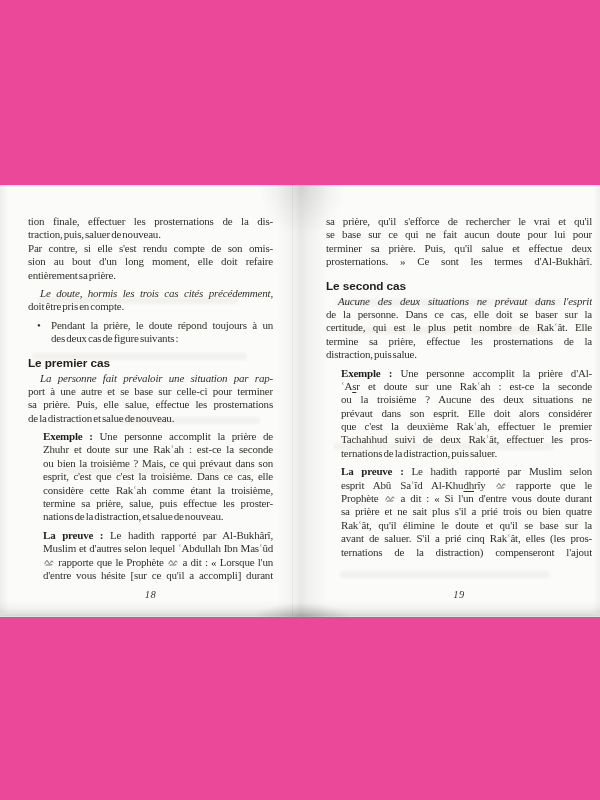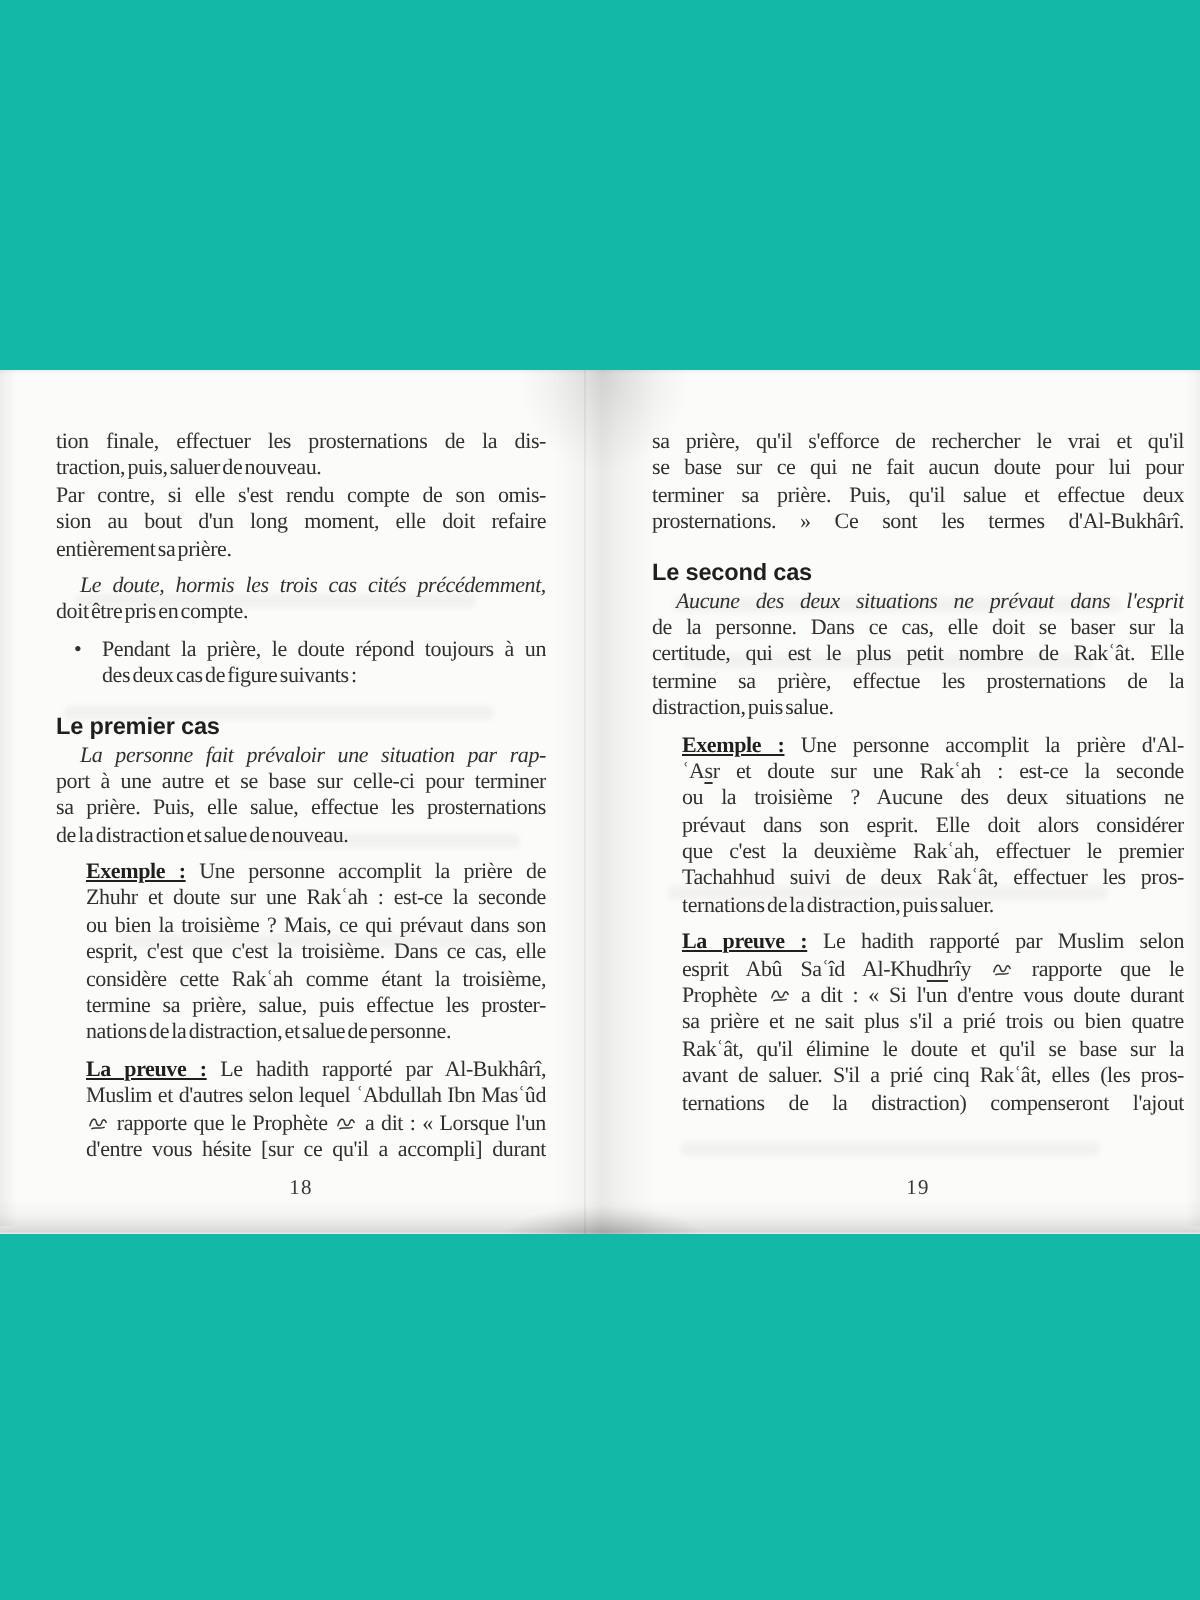--- a/index.html
+++ b/index.html
@@ -1,20 +1,20 @@
 <!DOCTYPE html>
 <html><head>
 <meta charset="utf-8">
 <style>
   html,body{margin:0;padding:0;}
   body{
     width:600px;height:800px;background:#ffffff;overflow:hidden;
     font-family:"Liberation Serif","DejaVu Serif",serif;
   }
-  .shot{position:relative;width:600px;height:800px;background:#14b8a6;}
+  .shot{position:relative;width:600px;height:800px;background:#ec4899;}
 
   
   .photo{
     position:absolute;left:0;top:185px;width:600px;height:432px;
     background:#fbfbf9;overflow:hidden;
   }
   .edge-top{position:absolute;left:0;top:0;width:100%;height:2px;
     background:linear-gradient(180deg,rgba(0,0,0,0.05),rgba(0,0,0,0));}
   .edge-left{position:absolute;left:0;top:0;bottom:4px;width:9px;
     background:linear-gradient(90deg,rgba(0,0,0,0.055),rgba(0,0,0,0));}
@@ -50,28 +50,28 @@
   .block.heading{margin-top:8px;margin-bottom:2px;}
   .block.heading .line{
     font-family:"Liberation Sans","DejaVu Sans",sans-serif;
     font-weight:bold;font-size:11.8px;letter-spacing:-0.1px;word-spacing:0;
     height:14px;line-height:14px;text-align:left;text-align-last:left;color:#211f1c;margin-top:10px;}
   .block.inset{margin-left:15px;}
   .block.bullet{position:relative;padding-left:23px;}
   .bullet-marker{position:absolute;left:9px;top:0;line-height:13.4px;}
 
   .i{}
-  .b{font-weight:bold;color:#211f1c;text-decoration:underline;}
+  .b{font-weight:bold;color:#211f1c;}
   .u{text-decoration:underline;text-underline-offset:2px;}
   .sym{display:inline-block;width:10px;height:9px;vertical-align:-1px;margin:0 1px;}
   .sym svg{display:block;width:10px;height:9px;}
 
   .pagenum{
     position:absolute;left:0;top:374px;width:100%;text-align:center;
-    font-size:10.5px;letter-spacing:0.6px;word-spacing:0;color:#3a3733;}
+    font-size:10.5px;letter-spacing:0.6px;word-spacing:0;color:#3a3733;font-style:italic;}
 </style>
 </head>
 <body>
 
 <div class="shot">
   <div class="photo">
     <div class="edge-top"></div>
     <div class="edge-left"></div>
     <div class="edge-right"></div>
     <div class="gutter"></div>
@@ -114,21 +114,21 @@
             <div class="line"><span>sa prière. Puis, elle salue, effectue les prosternations</span></div>
             <div class="line end"><span>de la distraction et salue de nouveau.</span></div>
           </div>
           <div class="block inset gap">
             <div class="line"><span class="b">Exemple :</span><span> Une personne accomplit la prière de</span></div>
             <div class="line"><span class="i">Zhuhr</span><span> et doute sur une </span><span class="i">Rakʿah</span><span> : est-ce la seconde</span></div>
             <div class="line"><span>ou bien la troisième ? Mais, ce qui prévaut dans son</span></div>
             <div class="line"><span>esprit, c'est que c'est la troisième. Dans ce cas, elle</span></div>
             <div class="line"><span>considère cette </span><span class="i">Rakʿah</span><span> comme étant la troisième,</span></div>
             <div class="line"><span>termine sa prière, salue, puis effectue les proster-</span></div>
-            <div class="line end"><span>nations de la distraction, et salue de personne.</span></div>
+            <div class="line end"><span>nations de la distraction, et salue de nouveau.</span></div>
           </div>
           <div class="block inset gap">
             <div class="line"><span class="b">La preuve :</span><span> Le hadith rapporté par Al-Bukhârî,</span></div>
             <div class="line"><span>Muslim et d'autres selon lequel ʿAbdullah Ibn Masʿûd</span></div>
             <div class="line"><span class="sym"><svg viewBox="0 0 12 10" xmlns="http://www.w3.org/2000/svg">
                   <path d="M1,7 C2.5,1.5 4.5,2 5,4.5 C5.5,7 7.5,7.5 8.5,4 C9,2.5 10.5,3 11,5" fill="none" stroke="#3a3733" stroke-width="0.9"></path>
                   <path d="M2,8.5 C4.5,7 7,9 10,7.5" fill="none" stroke="#3a3733" stroke-width="0.9"></path>
                 </svg></span><span> rapporte que le Prophète </span><span class="sym"><svg viewBox="0 0 12 10" xmlns="http://www.w3.org/2000/svg">
                   <path d="M1,7 C2.5,1.5 4.5,2 5,4.5 C5.5,7 7.5,7.5 8.5,4 C9,2.5 10.5,3 11,5" fill="none" stroke="#3a3733" stroke-width="0.9"></path>
                   <path d="M2,8.5 C4.5,7 7,9 10,7.5" fill="none" stroke="#3a3733" stroke-width="0.9"></path>

